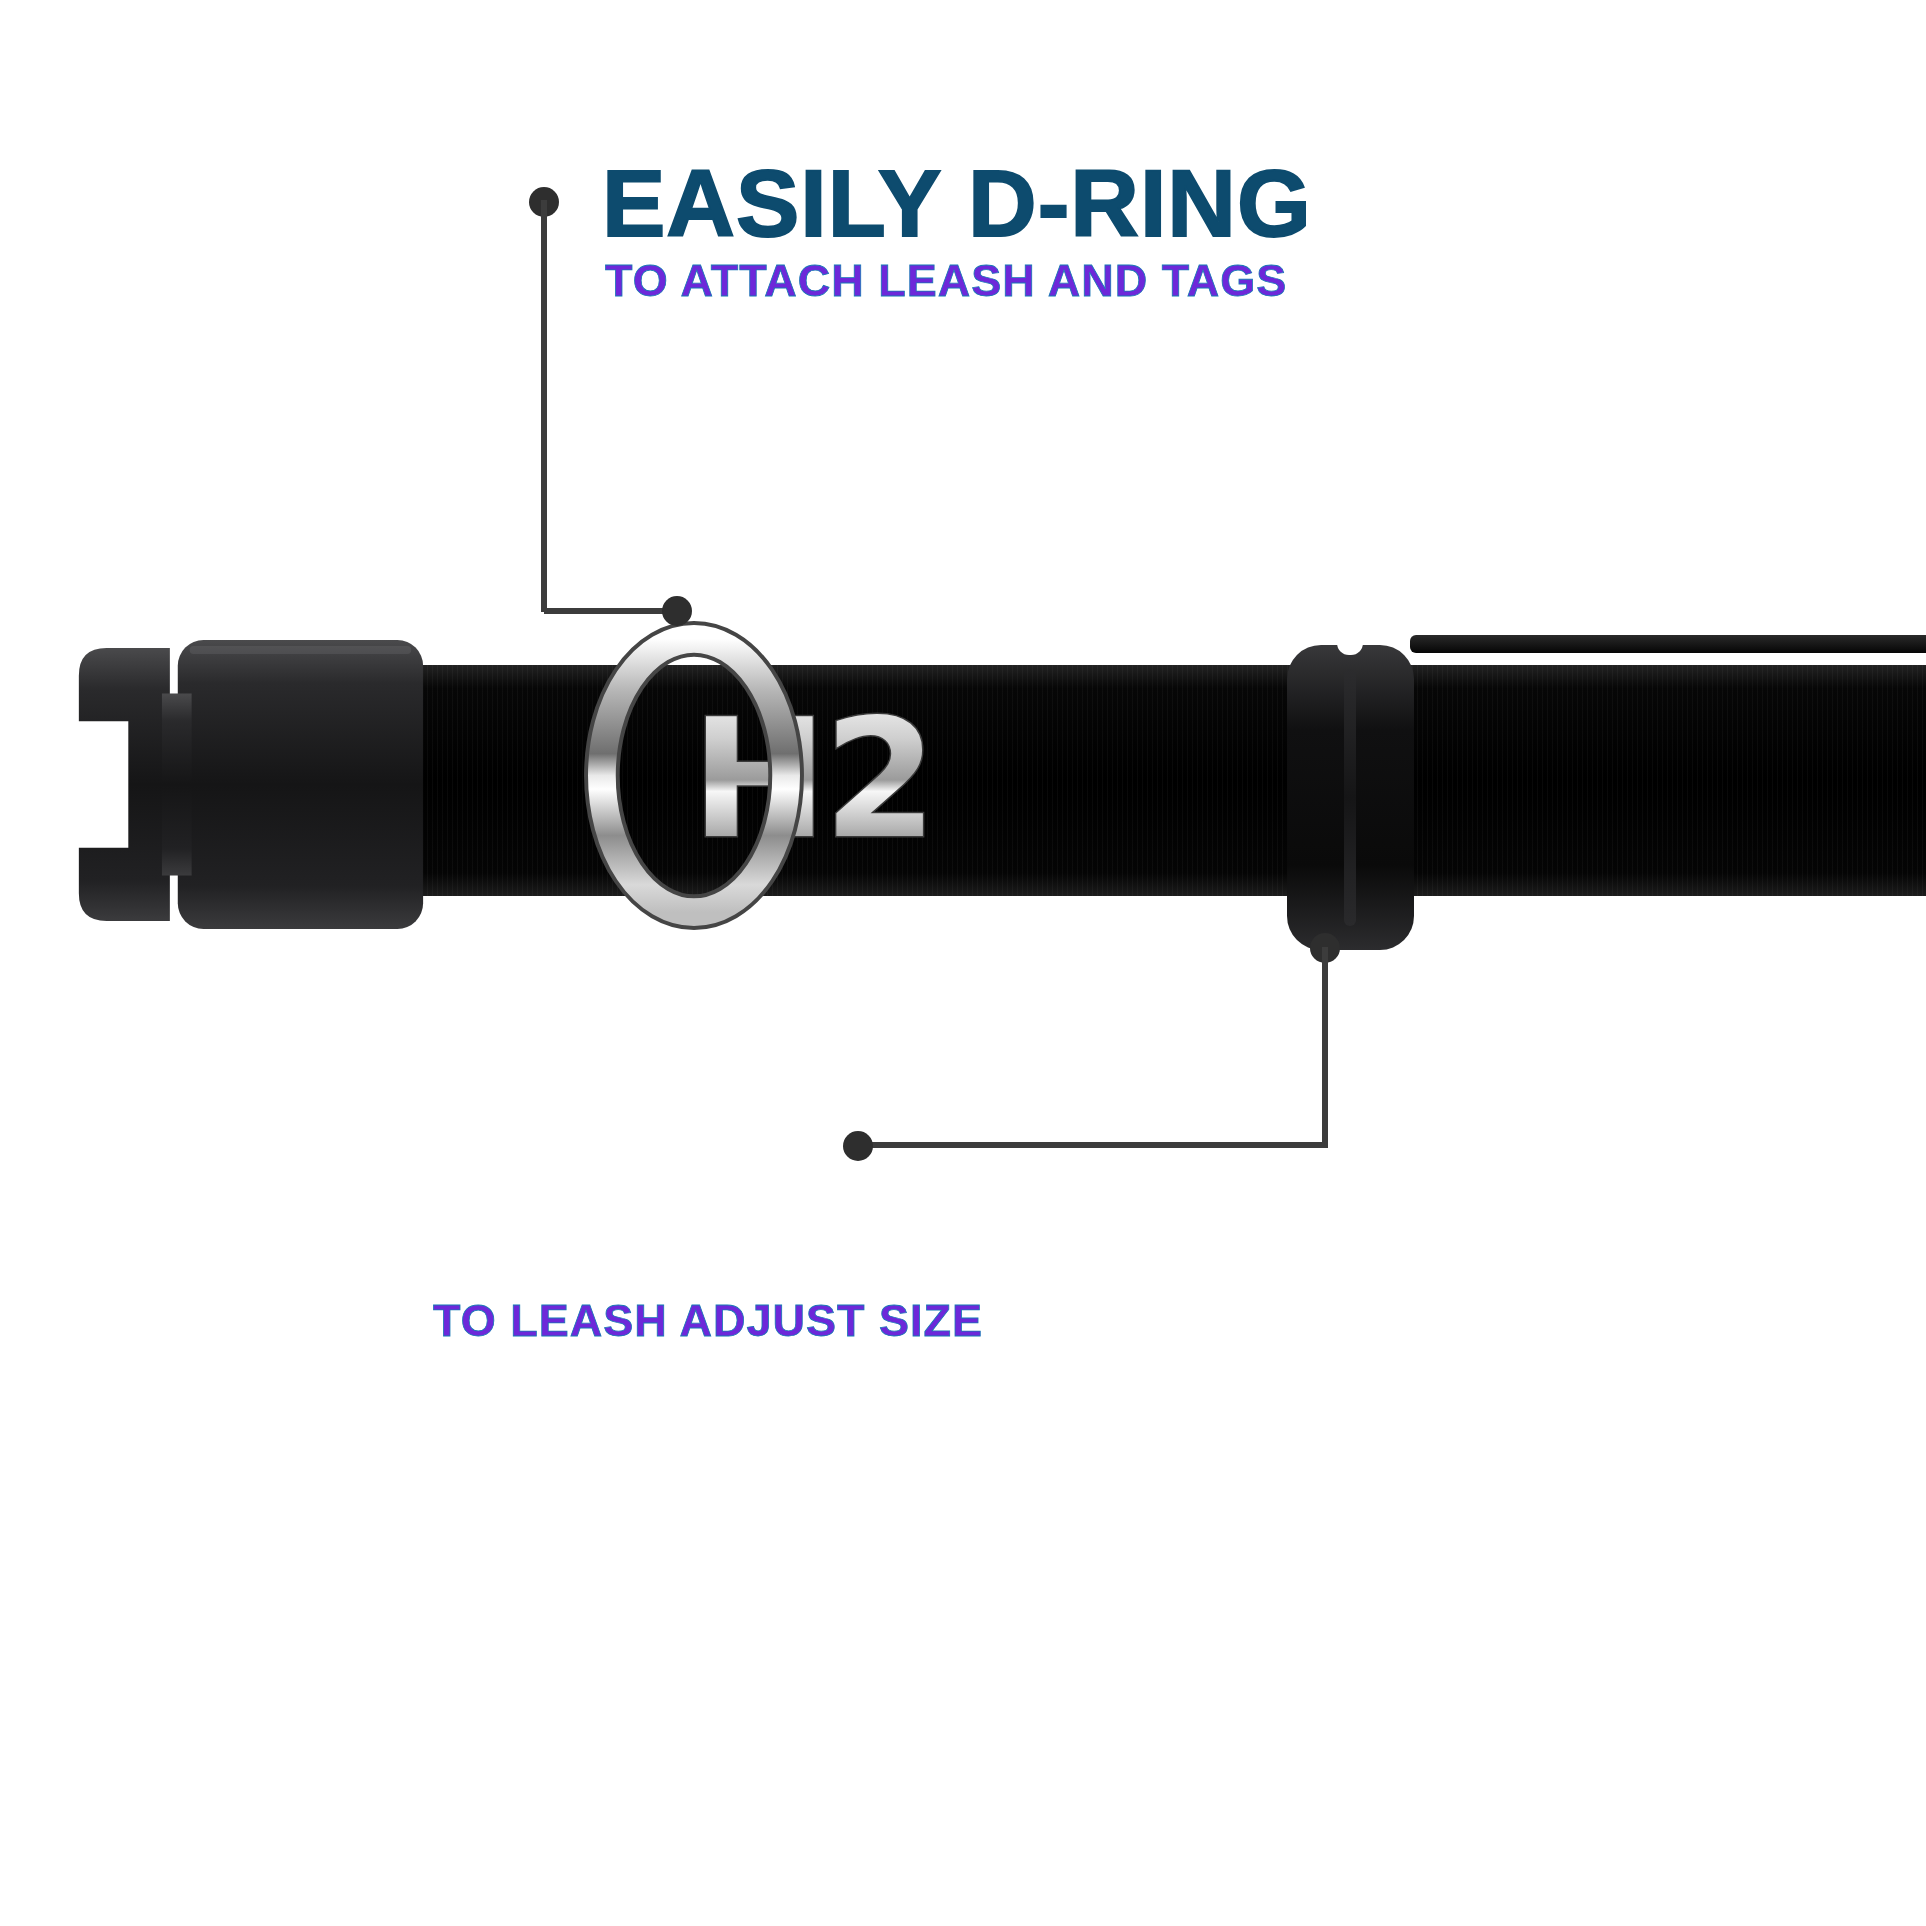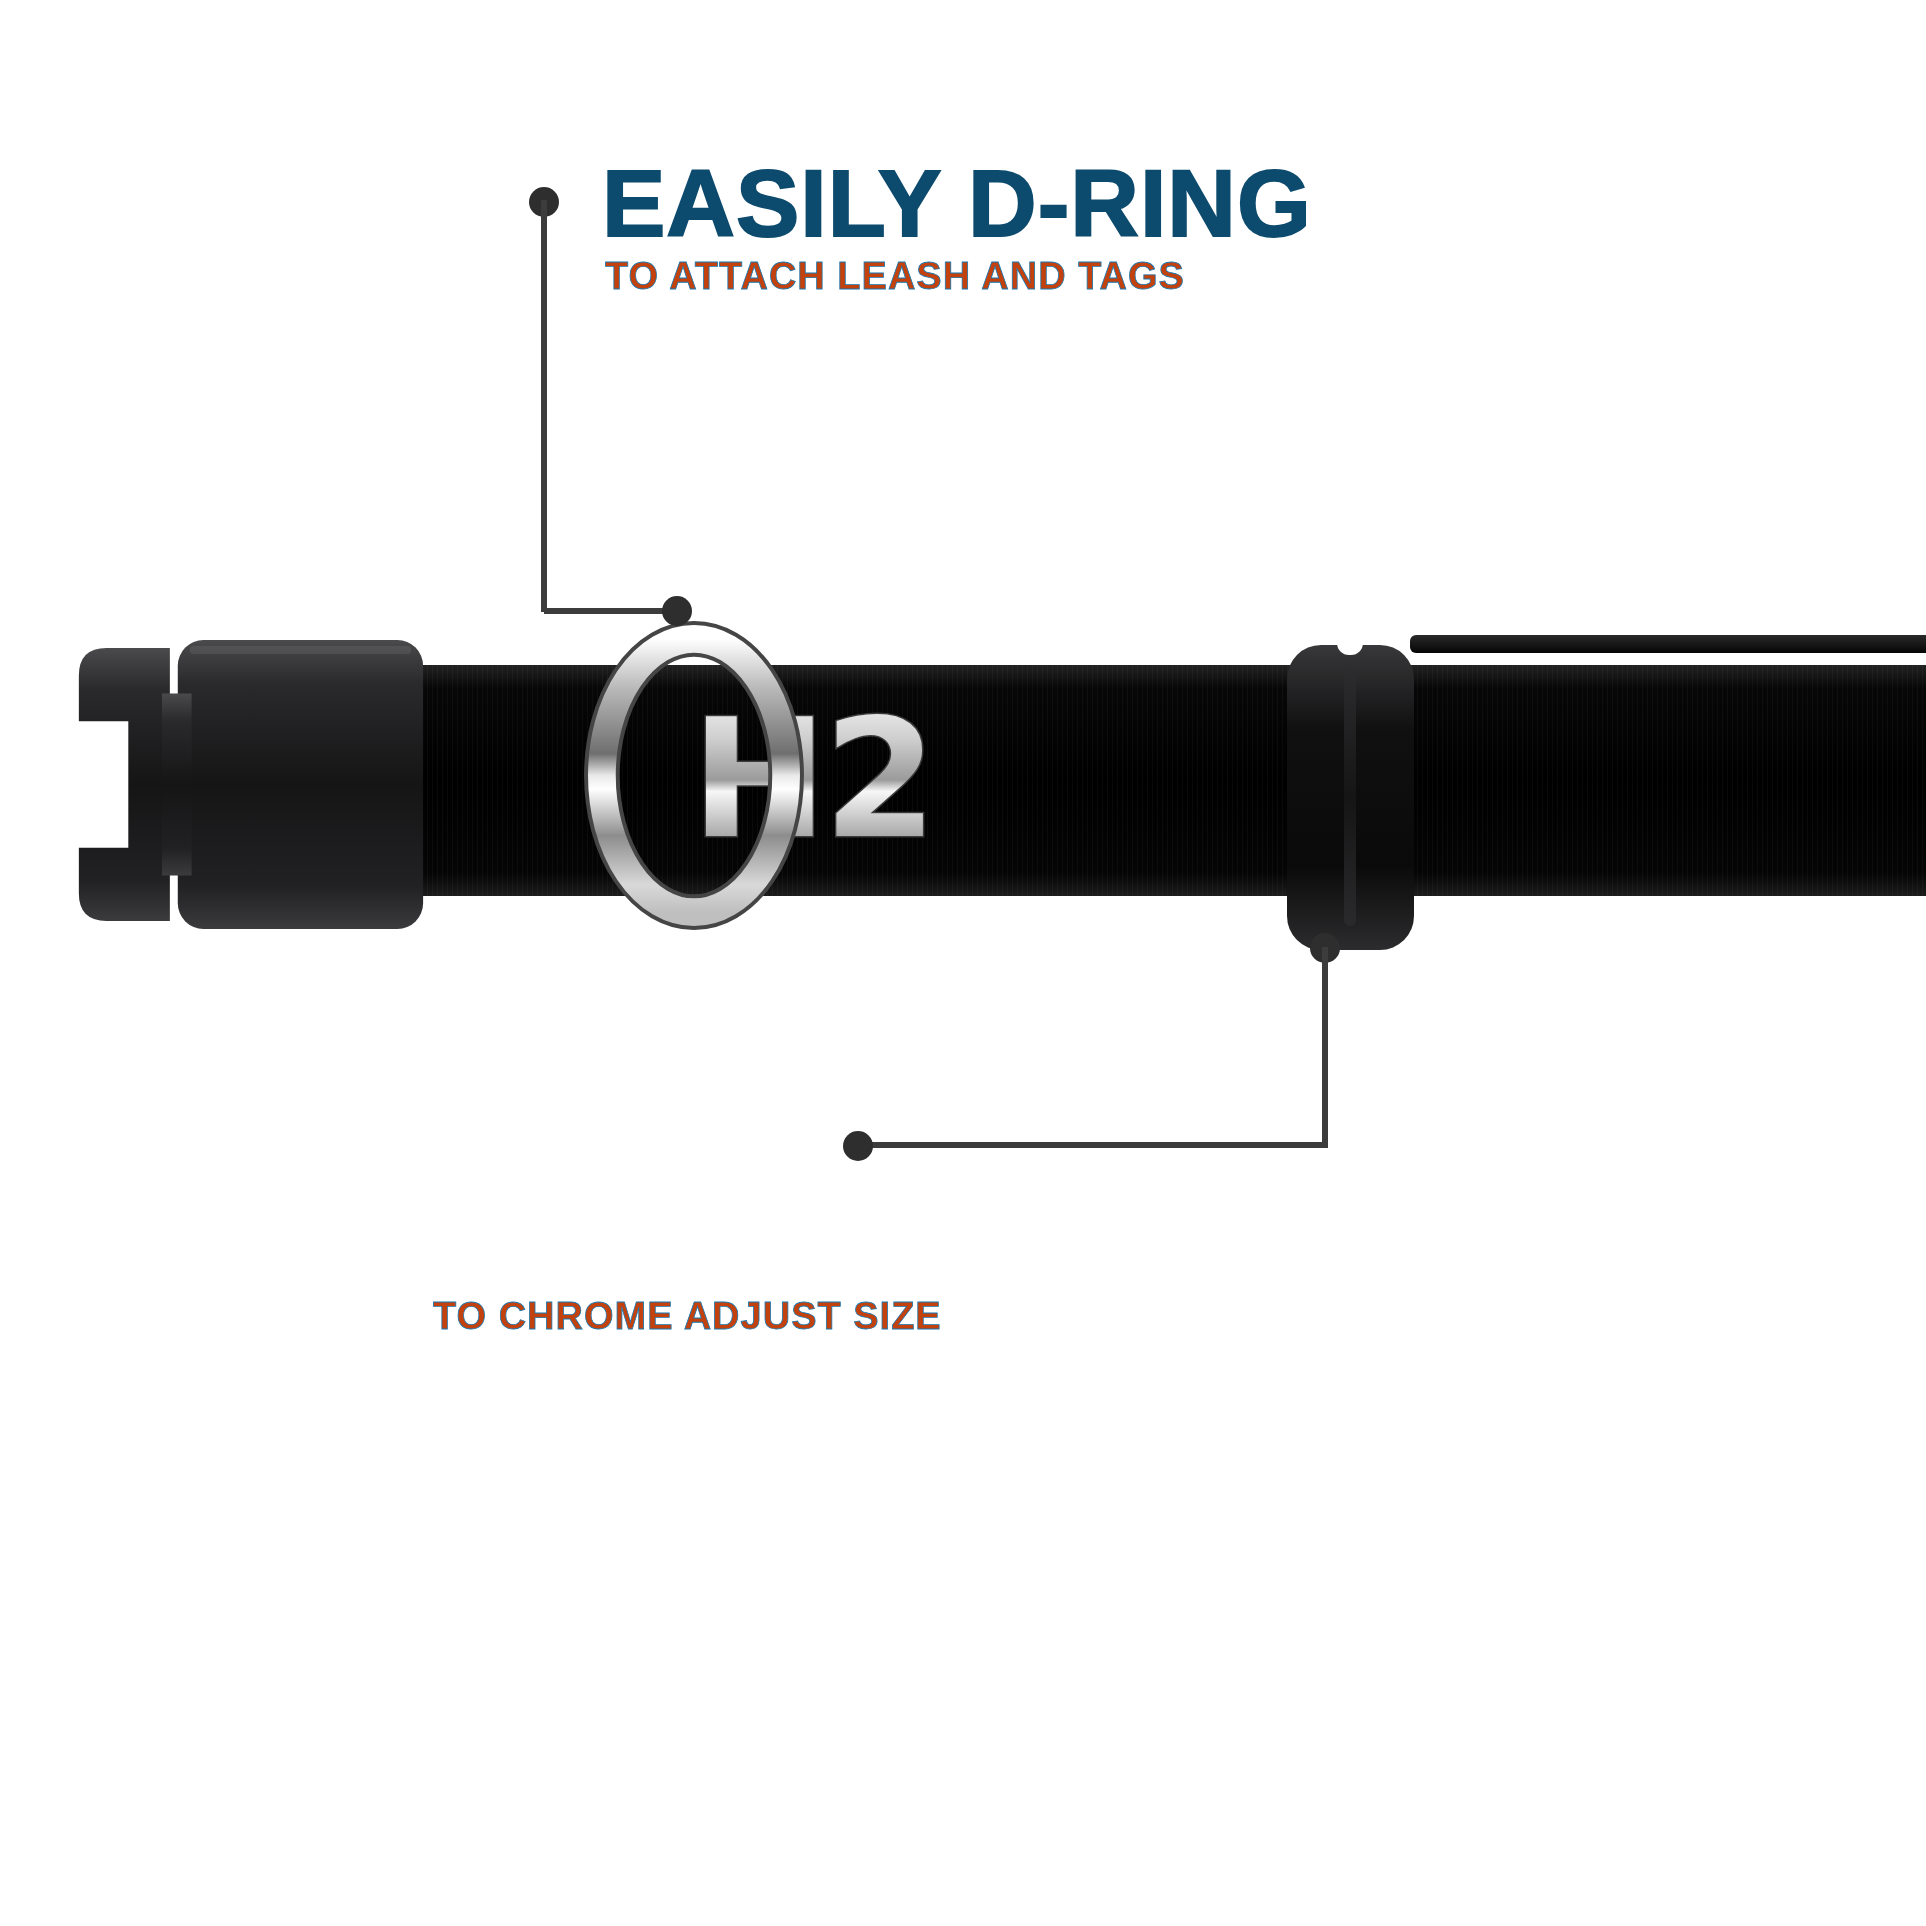--- a/index.html
+++ b/index.html
@@ -16,22 +16,22 @@
     position:absolute;
     color:#0d4b6e;
     font-size:95px;
     font-weight:bold;
     letter-spacing:1px;
     -webkit-text-stroke:2px #0d4b6e;
     white-space:nowrap;
   }
   .callout-subtitle {
     position:absolute;
-    color:#c2410c;
-    font-size:38px;
+    color:#6d28d9;
+    font-size:45px;
     font-weight:bold;
     letter-spacing:1px;
     -webkit-text-stroke:0.8px #1779b5;
     white-space:nowrap;
   }
   .title-top { left:602px; top:149px; }
   .sub-top   { left:605px; top:255px; }
   .title-bottom { left:429px; top:1178px; }
   .sub-bottom   { left:433px; top:1295px; }
 
@@ -158,16 +158,16 @@
   <div class="cdot dot-b overlay"></div>
 
   <div class="callout-title title-top overlay">EASILY D-RING</div>
   <div class="callout-subtitle sub-top overlay">TO ATTACH LEASH AND TAGS</div>
 
   <div class="cdot dot-c overlay"></div>
   <div class="cline line-c-v overlay"></div>
   <div class="cline line-c-h overlay"></div>
   <div class="cdot dot-d overlay"></div>
 
-  <div class="callout-subtitle sub-bottom overlay">TO CHROME ADJUST SIZE</div>
+  <div class="callout-subtitle sub-bottom overlay">TO LEASH ADJUST SIZE</div>
 
 </div>
 
 
 </body></html>

